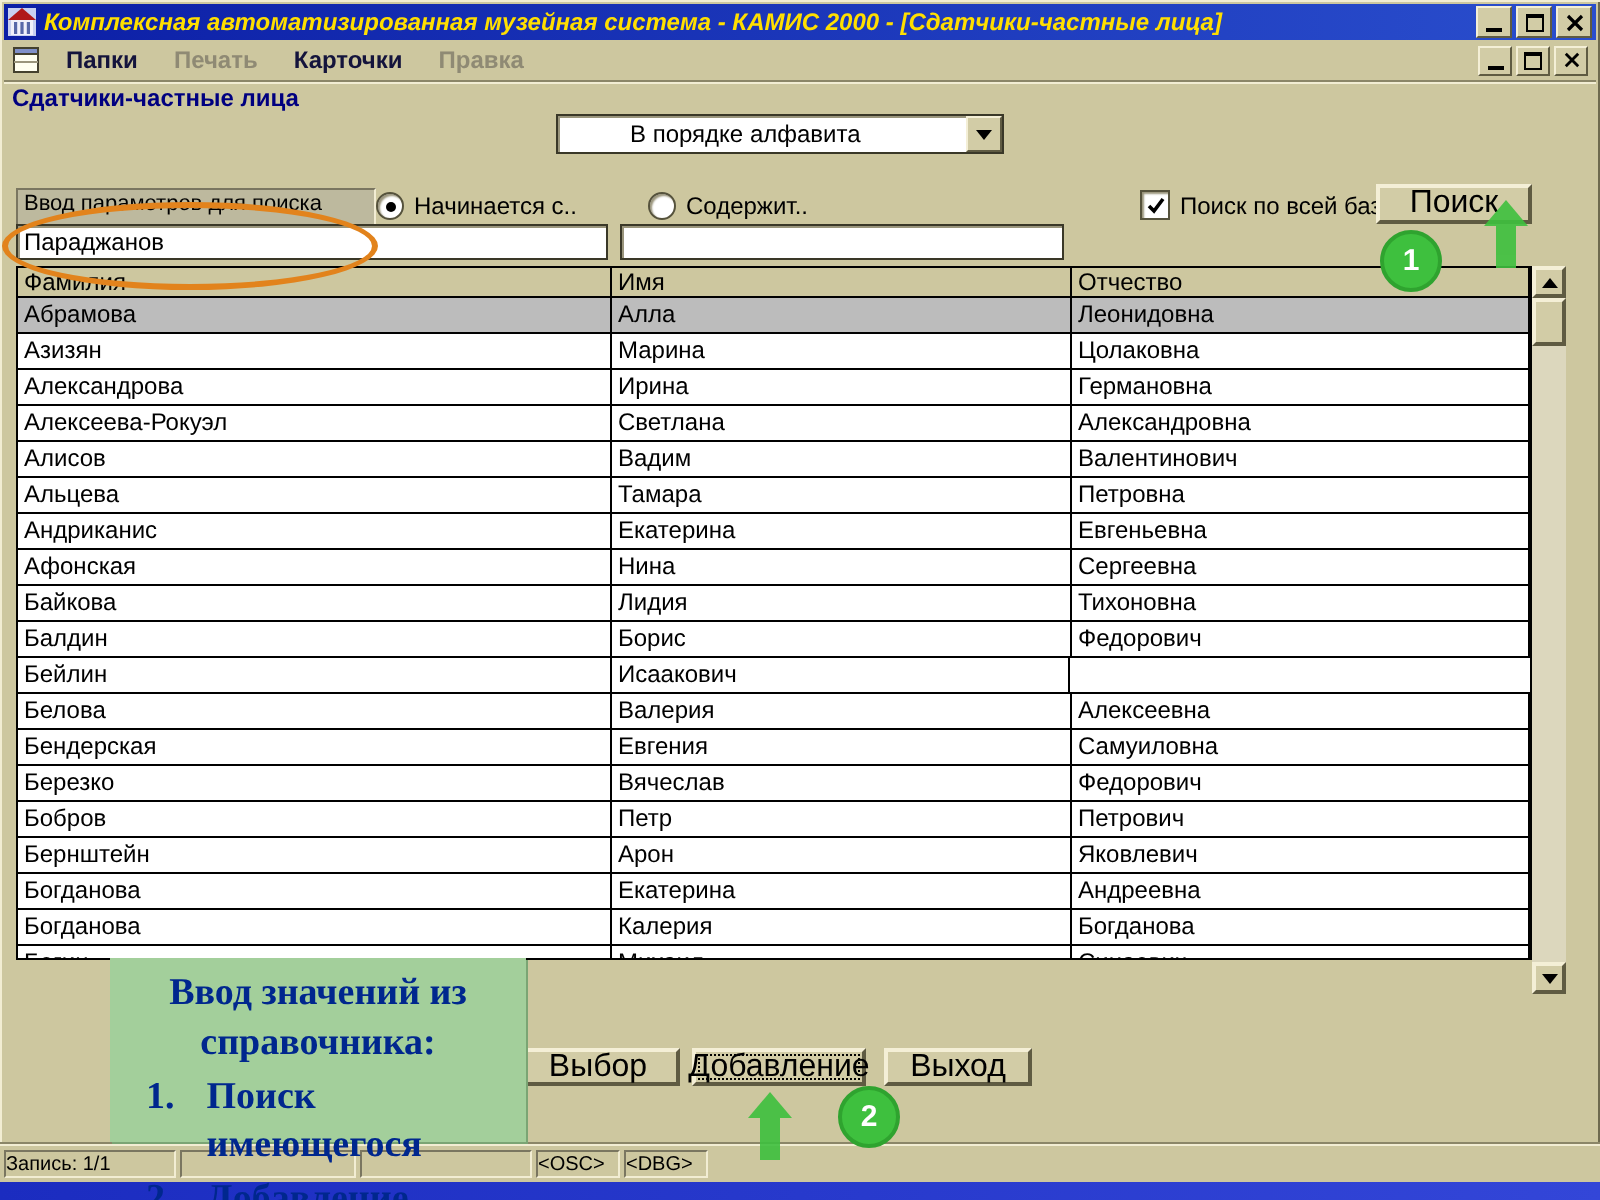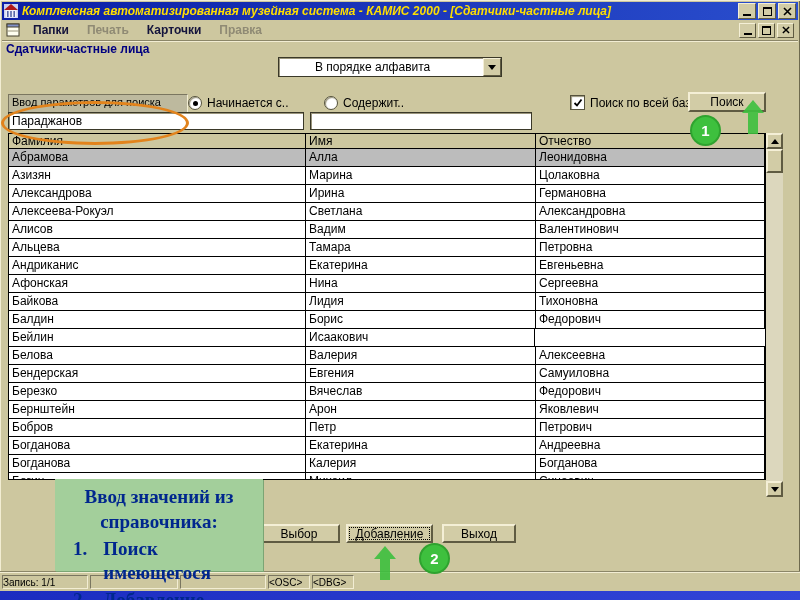--- a/index.html
+++ b/index.html
@@ -39,21 +39,21 @@
                 border:1px solid;border-color:#7a7660 #f2edd3 #f2edd3 #7a7660;
                 font-size:11px;padding:1px 3px;white-space:nowrap;overflow:hidden;}
   .radio-group{position:absolute;top:96px;display:flex;align-items:center;gap:5px;}
   .radio{width:12px;height:12px;border-radius:50%;background:#fff;border:1px solid #55523c;
          box-shadow:inset 1px 1px 1px #9a957c;display:flex;align-items:center;justify-content:center;}
   .radio .dot{width:5px;height:5px;border-radius:50%;background:#000;}
   .checkbox-group{position:absolute;left:570px;top:95px;display:flex;align-items:center;gap:5px;}
   .checkbox{width:13px;height:13px;background:#fff;border:1px solid #55523c;box-shadow:inset 1px 1px 1px #9a957c;
             display:flex;align-items:center;justify-content:center;}
   .btn95{background:#d2cca6;border:2px solid;border-color:#f4efd6 #5f5b42 #5f5b42 #f4efd6;
-         display:flex;align-items:center;justify-content:center;font-size:12px;color:#000;box-sizing:border-box;}
+         display:flex;align-items:center;justify-content:center;font-size:16px;color:#000;box-sizing:border-box;}
   .search-btn{position:absolute;left:688px;top:92px;width:78px;height:20px;}
   .tfield{position:absolute;height:18px;background:#fff;border:1px solid #3a3828;box-shadow:inset 1px 1px 0 #9a957c;
           font-family:"Liberation Sans",sans-serif;font-size:12px;padding:0 3px;box-sizing:border-box;color:#000;}
   
   .tablewrap{position:absolute;left:8px;top:133px;width:758px;height:347px;background:#fff;
              border:1px solid #000;box-sizing:border-box;overflow:hidden;}
   .thead{display:flex;background:#cdc79f;border-bottom:1px solid #000;height:14px;}
   .hcell{padding:0 3px;line-height:14px;border-right:1px solid #000;white-space:nowrap;overflow:hidden;box-sizing:border-box;}
   .trow{display:flex;border-bottom:1px solid #000;height:18px;box-sizing:border-box;background:#fff;}
   .trow.selected .tcell{background:#bcbcbc;}
@@ -253,28 +253,28 @@
           <div class="tcell c1">Бендерская</div>
           <div class="tcell c2">Евгения</div>
           <div class="tcell c3">Самуиловна</div>
         </div>
         <div class="trow">
           <div class="tcell c1">Березко</div>
           <div class="tcell c2">Вячеслав</div>
           <div class="tcell c3">Федорович</div>
         </div>
         <div class="trow">
+          <div class="tcell c1">Бобров</div>
+          <div class="tcell c2">Петр</div>
+          <div class="tcell c3">Петрович</div>
+        </div>
+        <div class="trow">
           <div class="tcell c1">Бернштейн</div>
           <div class="tcell c2">Арон</div>
           <div class="tcell c3">Яковлевич</div>
-        </div>
-        <div class="trow">
-          <div class="tcell c1">Бобров</div>
-          <div class="tcell c2">Петр</div>
-          <div class="tcell c3">Петрович</div>
         </div>
         <div class="trow">
           <div class="tcell c1">Богданова</div>
           <div class="tcell c2">Екатерина</div>
           <div class="tcell c3">Андреевна</div>
         </div>
         <div class="trow">
           <div class="tcell c1">Богданова</div>
           <div class="tcell c2">Калерия</div>
           <div class="tcell c3">Богданова</div>

